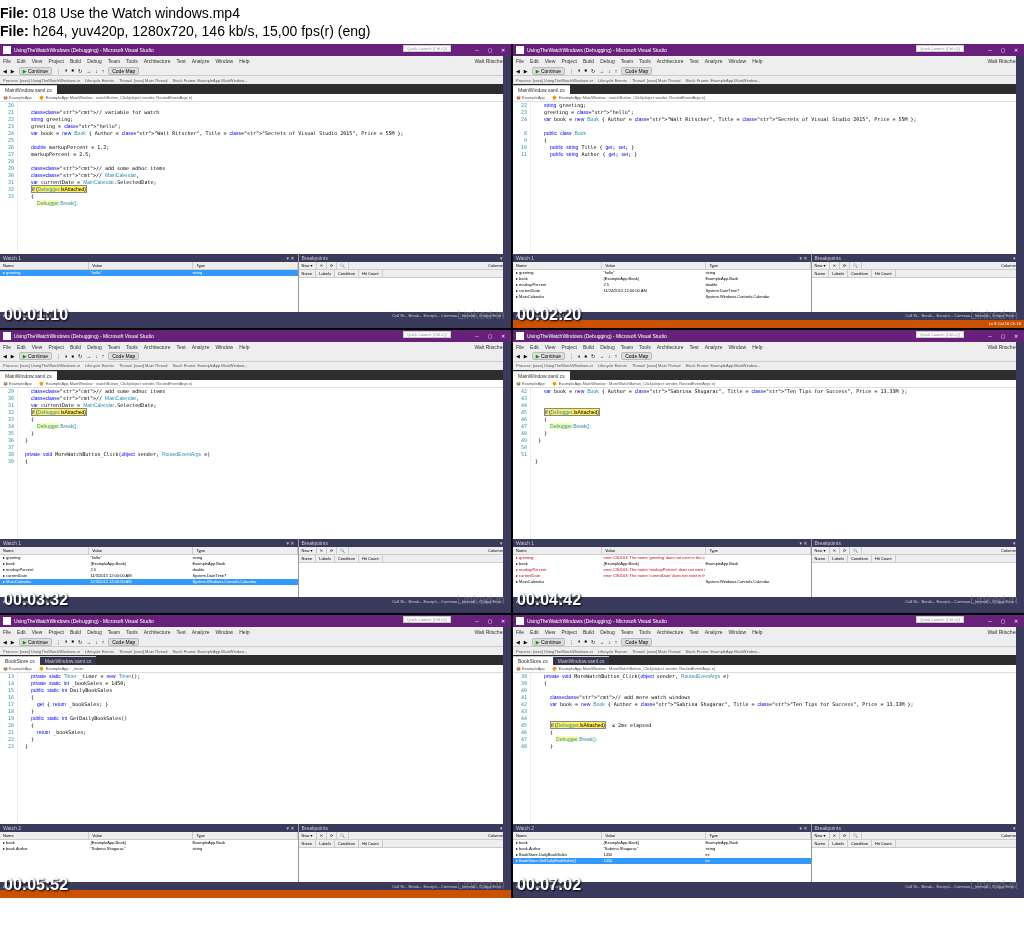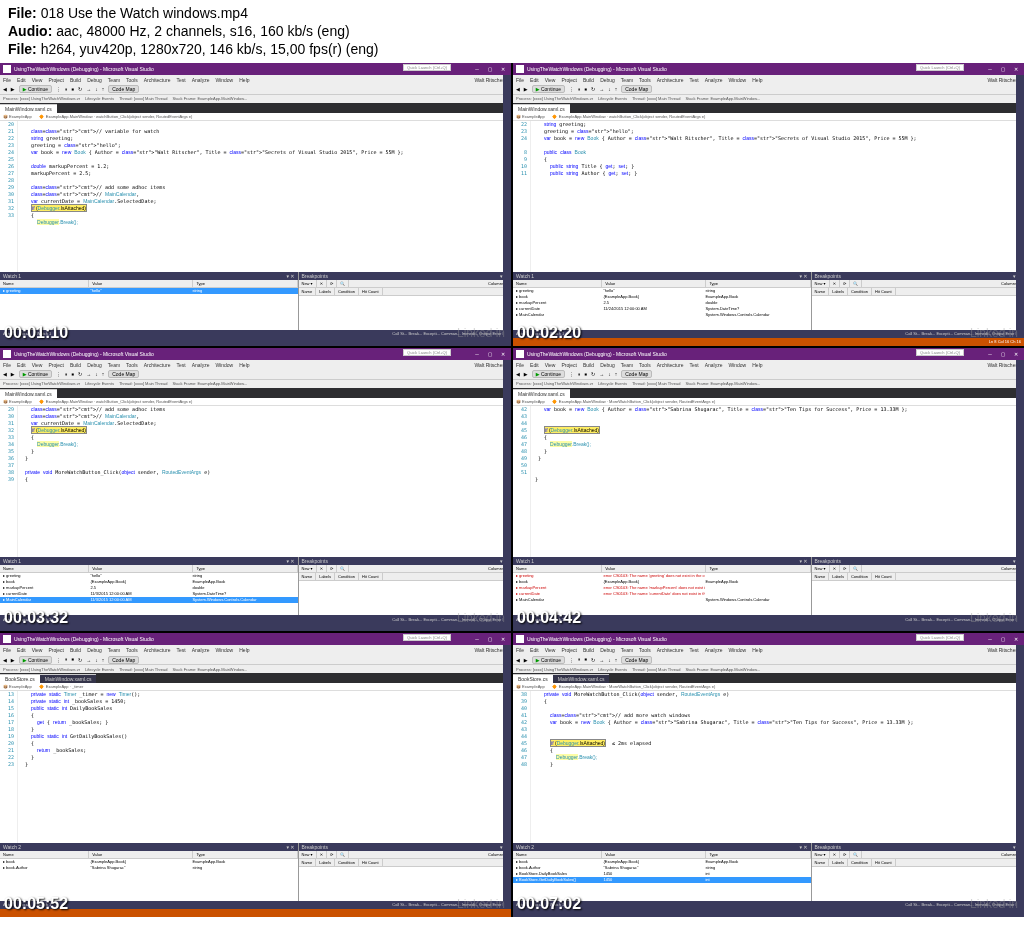--- a/index.html
+++ b/index.html
@@ -1,17 +1,17 @@
 <!DOCTYPE html>
 <html><head>
 <meta charset="utf-8">
 <style>
 *{margin:0;padding:0;box-sizing:border-box;font-family:"Segoe UI",Arial,sans-serif}
 body{background:#fff;width:1024px}
-.meta{background:#fff;padding:4px 8px;font-size:14px;line-height:1.3}
+.meta{background:#fff;padding:4px 0;font-size:14px;line-height:1.3}
 .meta b{font-weight:bold}
 .grid{display:grid;grid-template-columns:1fr 1fr;grid-template-rows:repeat(3,1fr);gap:2px;background:#000;width:1024px;height:854px}
 .thumb{position:relative;background:#2d2d30;overflow:hidden;font-size:5px}
 .ts{position:absolute;bottom:4px;left:4px;color:#fff;font-size:16px;font-weight:bold;text-shadow:1px 1px 2px #000;z-index:10}
 .wm{position:absolute;bottom:6px;right:6px;color:#999;font-size:12px;opacity:.4;z-index:10}
 .titlebar{background:#68217a;color:#fff;height:12px;display:flex;align-items:center;padding:0 3px;font-size:5px}
 .titlebar .vs{width:8px;height:8px;background:#fff;margin-right:3px}
 .titlebar .ctrls{margin-left:auto;display:flex;gap:3px}
 .titlebar .ctrls span{width:10px;height:10px;display:inline-flex;align-items:center;justify-content:center}
 .menubar{background:#eee;height:10px;display:flex;align-items:center;padding:0 3px;gap:6px;font-size:5px;color:#333}
@@ -49,21 +49,20 @@
 .editarea{flex:1;display:flex;flex-direction:column;min-height:0}
 .c1{flex:0 0 30%}
 .c2{flex:0 0 35%}
 .c3{flex:0 0 35%}
 </style>
 </head>
 <body>
 
 <div class="meta">
 <div><b>File:</b> <span>018 Use the Watch windows.mp4</span></div>
-<div><b>Audio:</b> <span>aac, 48000 Hz, 2 channels, s16, 160 kb/s (eng)</span></div>
 <div><b>File:</b> <span>h264, yuv420p, 1280x720, 146 kb/s, 15,00 fps(r) (eng)</span></div>
 </div>
 
 <div class="grid">
 
   <div class="thumb">
     <div class="main">
       <div class="titlebar">
         <span class="vs"></span>
         <span>UsingTheWatchWindows (Debugging) - Microsoft Visual Studio</span>

